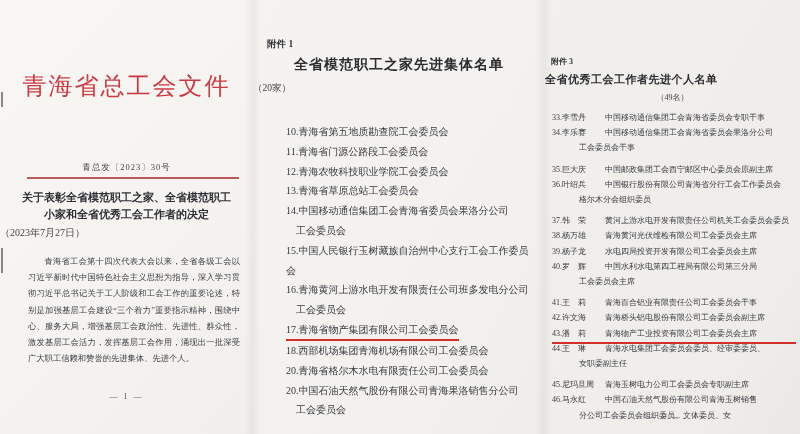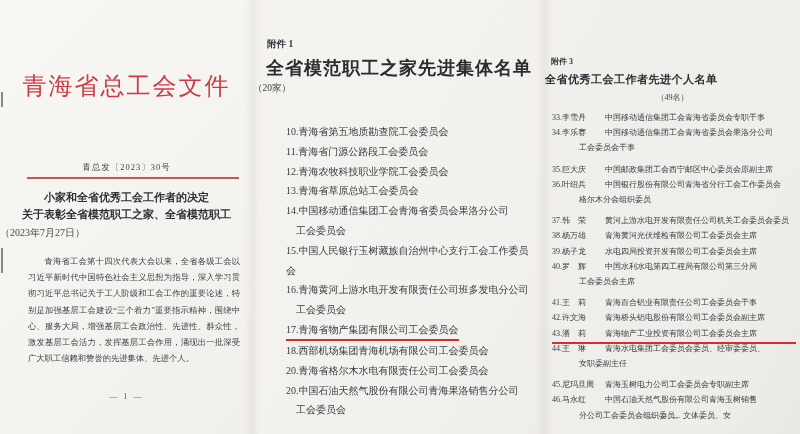--- a/index.html
+++ b/index.html
@@ -28,21 +28,21 @@
   .l-title{position:absolute;top:189px;left:0;width:100%;text-align:center;
     font-size:11px;font-weight:bold;line-height:16.5px;color:#2e2e34;}
   .l-date{position:absolute;top:226px;left:0;width:100%;font-size:10px;color:#46464c;}
   .l-body{position:absolute;top:254px;left:28px;width:212px;font-size:8.3px;line-height:16.2px;
     text-align:justify;text-indent:2em;color:#3e3e46;}
   .l-pagenum{position:absolute;top:392px;left:0;width:100%;text-align:center;font-size:8px;color:#55555a;letter-spacing:2px;}
 
   
   .m-attach{position:absolute;top:38px;left:14px;font-size:9.5px;font-weight:bold;color:#333338;}
   .m-title{position:absolute;top:56px;left:0;width:100%;text-align:center;
-    font-size:18px;font-weight:bold;letter-spacing:1px;color:#2b2b30;}
+    font-size:14px;font-weight:bold;letter-spacing:1px;color:#2b2b30;}
   .m-sub{position:absolute;top:82px;left:0;width:100%;font-size:9.5px;color:#3c3c42;}
   .m-list{position:absolute;top:122px;left:33px;width:252px;font-size:10px;line-height:19.8px;color:#38383f;}
   .m-cont{padding-left:10px;}
   .u-red{display:inline-block;border-bottom:2px solid #d2312b;padding-bottom:1px;line-height:16px;}
 
   
   .r-attach{position:absolute;top:56px;left:6px;font-size:8px;font-weight:bold;color:#333338;}
   .r-title{position:absolute;top:72px;left:0;width:100%;text-align:left;
     font-size:11px;font-weight:bold;letter-spacing:.5px;color:#2c2c32;}
   .r-sub{position:absolute;top:92px;left:0;width:100%;text-align:center;font-size:8px;color:#3c3c42;}
@@ -58,22 +58,22 @@
 </head>
 <body>
 
 <div class="stage">
 
   <div class="page page-left">
     <div class="l-header">青海省总工会文件</div>
     <div class="l-docnum">青总发〔2023〕30号</div>
     <div class="l-rule"></div>
     <div class="l-title">
+      <div>关于表彰全省模范职工之家、全省模范职工</div>
       <div>小家和全省优秀工会工作者的决定</div>
-      <div>关于表彰全省模范职工之家、全省模范职工</div>
     </div>
     <div class="l-date">（2023年7月27日）</div>
     <div class="l-body">青海省工会第十四次代表大会以来，全省各级工会以习近平新时代中国特色社会主义思想为指导，深入学习贯彻习近平总书记关于工人阶级和工会工作的重要论述，特别是加强基层工会建设“三个着力”重要指示精神，围绕中心、服务大局，增强基层工会政治性、先进性、群众性，激发基层工会活力，发挥基层工会作用，涌现出一批深受广大职工信赖和赞誉的先进集体、先进个人。</div>
     <div class="l-pagenum">— 1 —</div>
   </div>
 
   <div class="page page-mid">
     <div class="m-attach">附件 1</div>
     <div class="m-title">全省模范职工之家先进集体名单</div>
     <div class="m-sub">（20家）</div>

